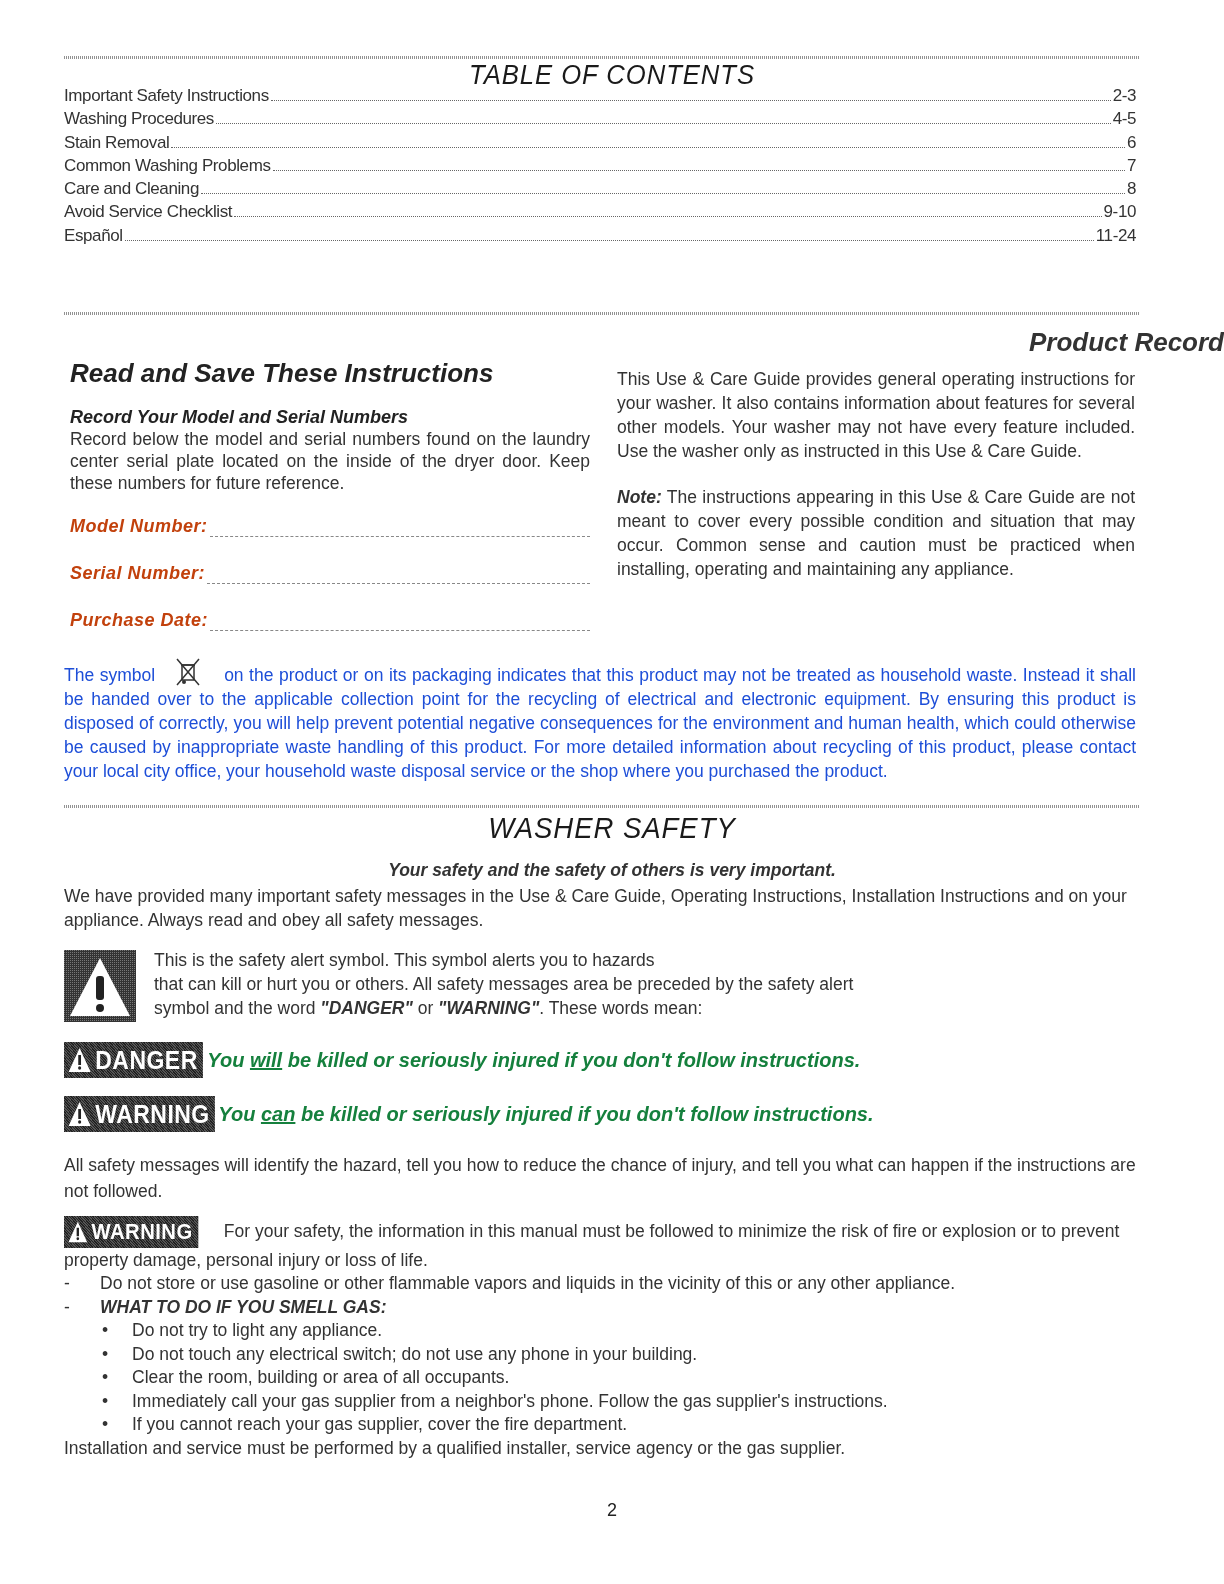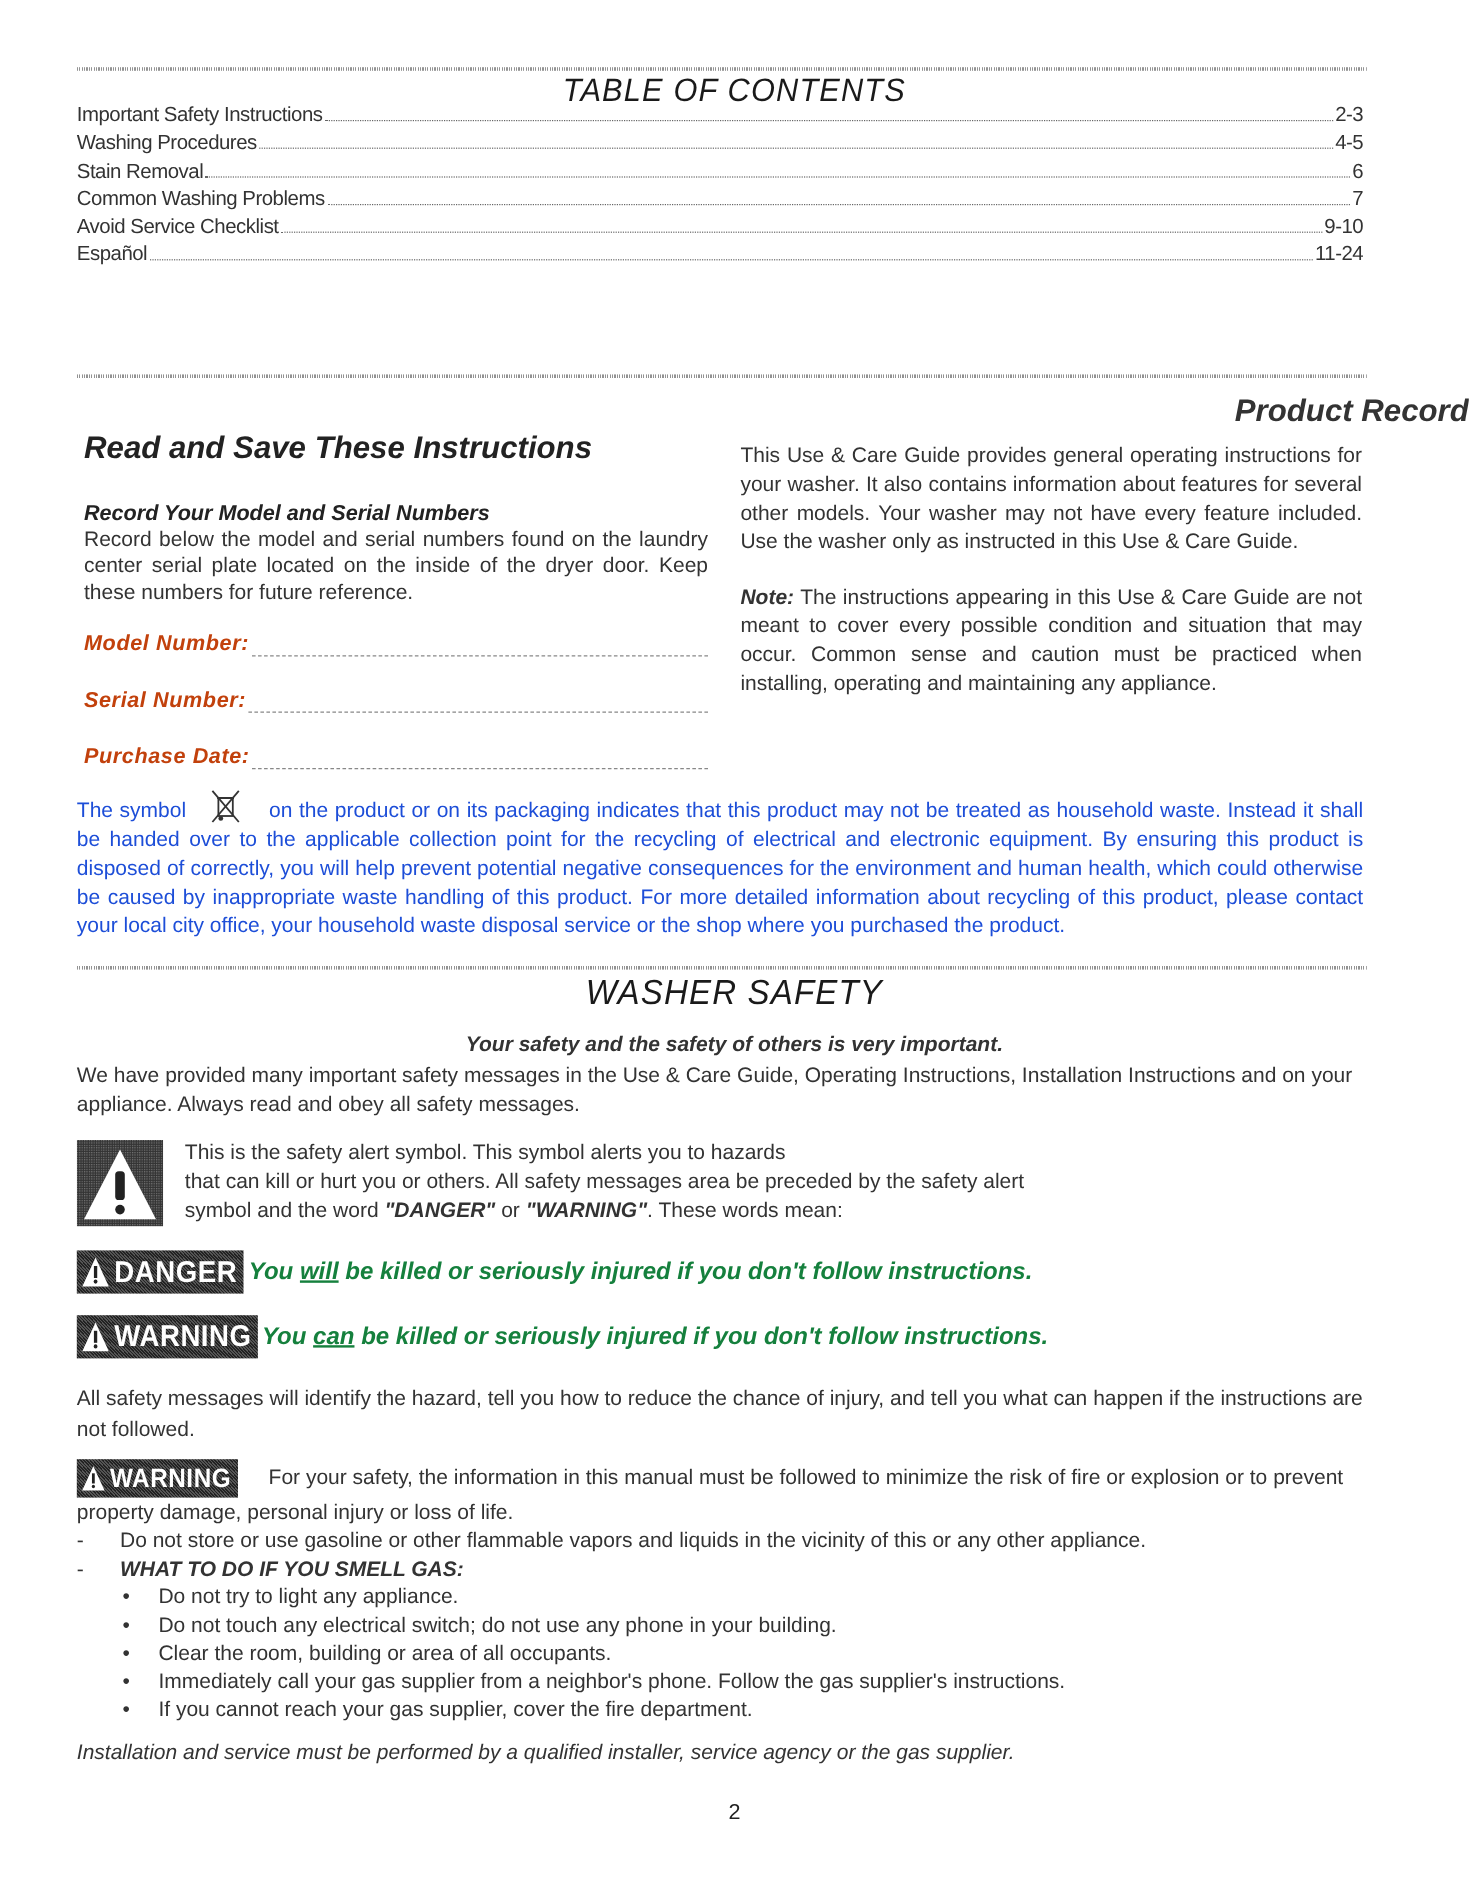--- a/index.html
+++ b/index.html
@@ -30,21 +30,21 @@
     flex: 1; border-bottom: 1.5px dotted #666; margin: 0 2px 4px 2px; height: 1px;
   }
   .toc-row .pg { white-space: nowrap; }
 
   .pr-title {
     position: absolute; top: 327px; left: 0; width: 1224px; text-align: right;
     font-size: 26px; font-weight: bold; font-style: italic; color: #333;
   }
   .left-col { position: absolute; left: 70px; top: 358px; width: 520px; }
   .rs-title { font-size: 26px; font-weight: bold; font-style: italic; color: #222; margin: 0 0 6px 0; }
-  .rs-sub { font-size: 18px; font-weight: bold; font-style: italic; color: #222; margin-top: 28px; }
+  .rs-sub { font-size: 18px; font-weight: bold; font-style: italic; color: #222; margin-top: 18px; }
   .rs-body { font-size: 17.5px; line-height: 22px; color: #333; text-align: justify; }
   .field-row {
     display: flex; align-items: flex-end; font-size: 18px; font-weight: bold;
     font-style: italic; color: #c2410c; letter-spacing: 0.5px;
   }
   .field-row .line { flex: 1; border-bottom: 1px dashed #888; margin-left: 2px; height: 18px; }
 
   .right-col { position: absolute; left: 617px; top: 367px; width: 518px; }
   .rc-body { font-size: 17.5px; line-height: 24px; color: #333; text-align: justify; }
   .note-lbl { font-weight: bold; font-style: italic; }
@@ -80,21 +80,21 @@
   .warn2 { position: absolute; left: 64px; top: 1216px; width: 1075px;
     font-size: 17.5px; line-height: 24px; color: #333; }
   .warn2 .sig-badge { height: 32px; font-size: 22px; vertical-align: -6px; margin-right: 14px; }
   .dash-list { position: absolute; left: 64px; top: 1272px; width: 1075px;
     font-size: 17.5px; line-height: 23.5px; color: #333; }
   .dash-item { display: flex; }
   .dash-item .dash { width: 36px; }
   .dash-item .gas { font-weight: bold; font-style: italic; }
   .bullet-item { display: flex; padding-left: 38px; }
   .bullet-item .bul { width: 30px; }
-  .final-line { margin-top: 12px; font-style: italic; }
+  .final-line { margin-top: 0; }
   .page-num { position: absolute; top: 1500px; left: 0; width: 1224px; text-align: center; font-size: 18px; color: #222; }
 </style>
 </head>
 <body>
 
 <div class="rule" style="top:56px"></div>
 
 <div class="title-main toc-title">TABLE OF CONTENTS</div>
 <div class="toc">
   <div class="toc-row">
@@ -109,20 +109,25 @@
   </div>
   <div class="toc-row">
     <span class="lbl">Stain Removal</span>
     <span class="dots"></span>
     <span class="pg">6</span>
   </div>
   <div class="toc-row">
     <span class="lbl">Common Washing Problems</span>
     <span class="dots"></span>
     <span class="pg">7</span>
+  </div>
+  <div class="toc-row">
+    <span class="lbl">Care and Cleaning</span>
+    <span class="dots"></span>
+    <span class="pg">8</span>
   </div>
   <div class="toc-row">
     <span class="lbl">Avoid Service Checklist</span>
     <span class="dots"></span>
     <span class="pg">9-10</span>
   </div>
   <div class="toc-row">
     <span class="lbl">Español</span>
     <span class="dots"></span>
     <span class="pg">11-24</span>

